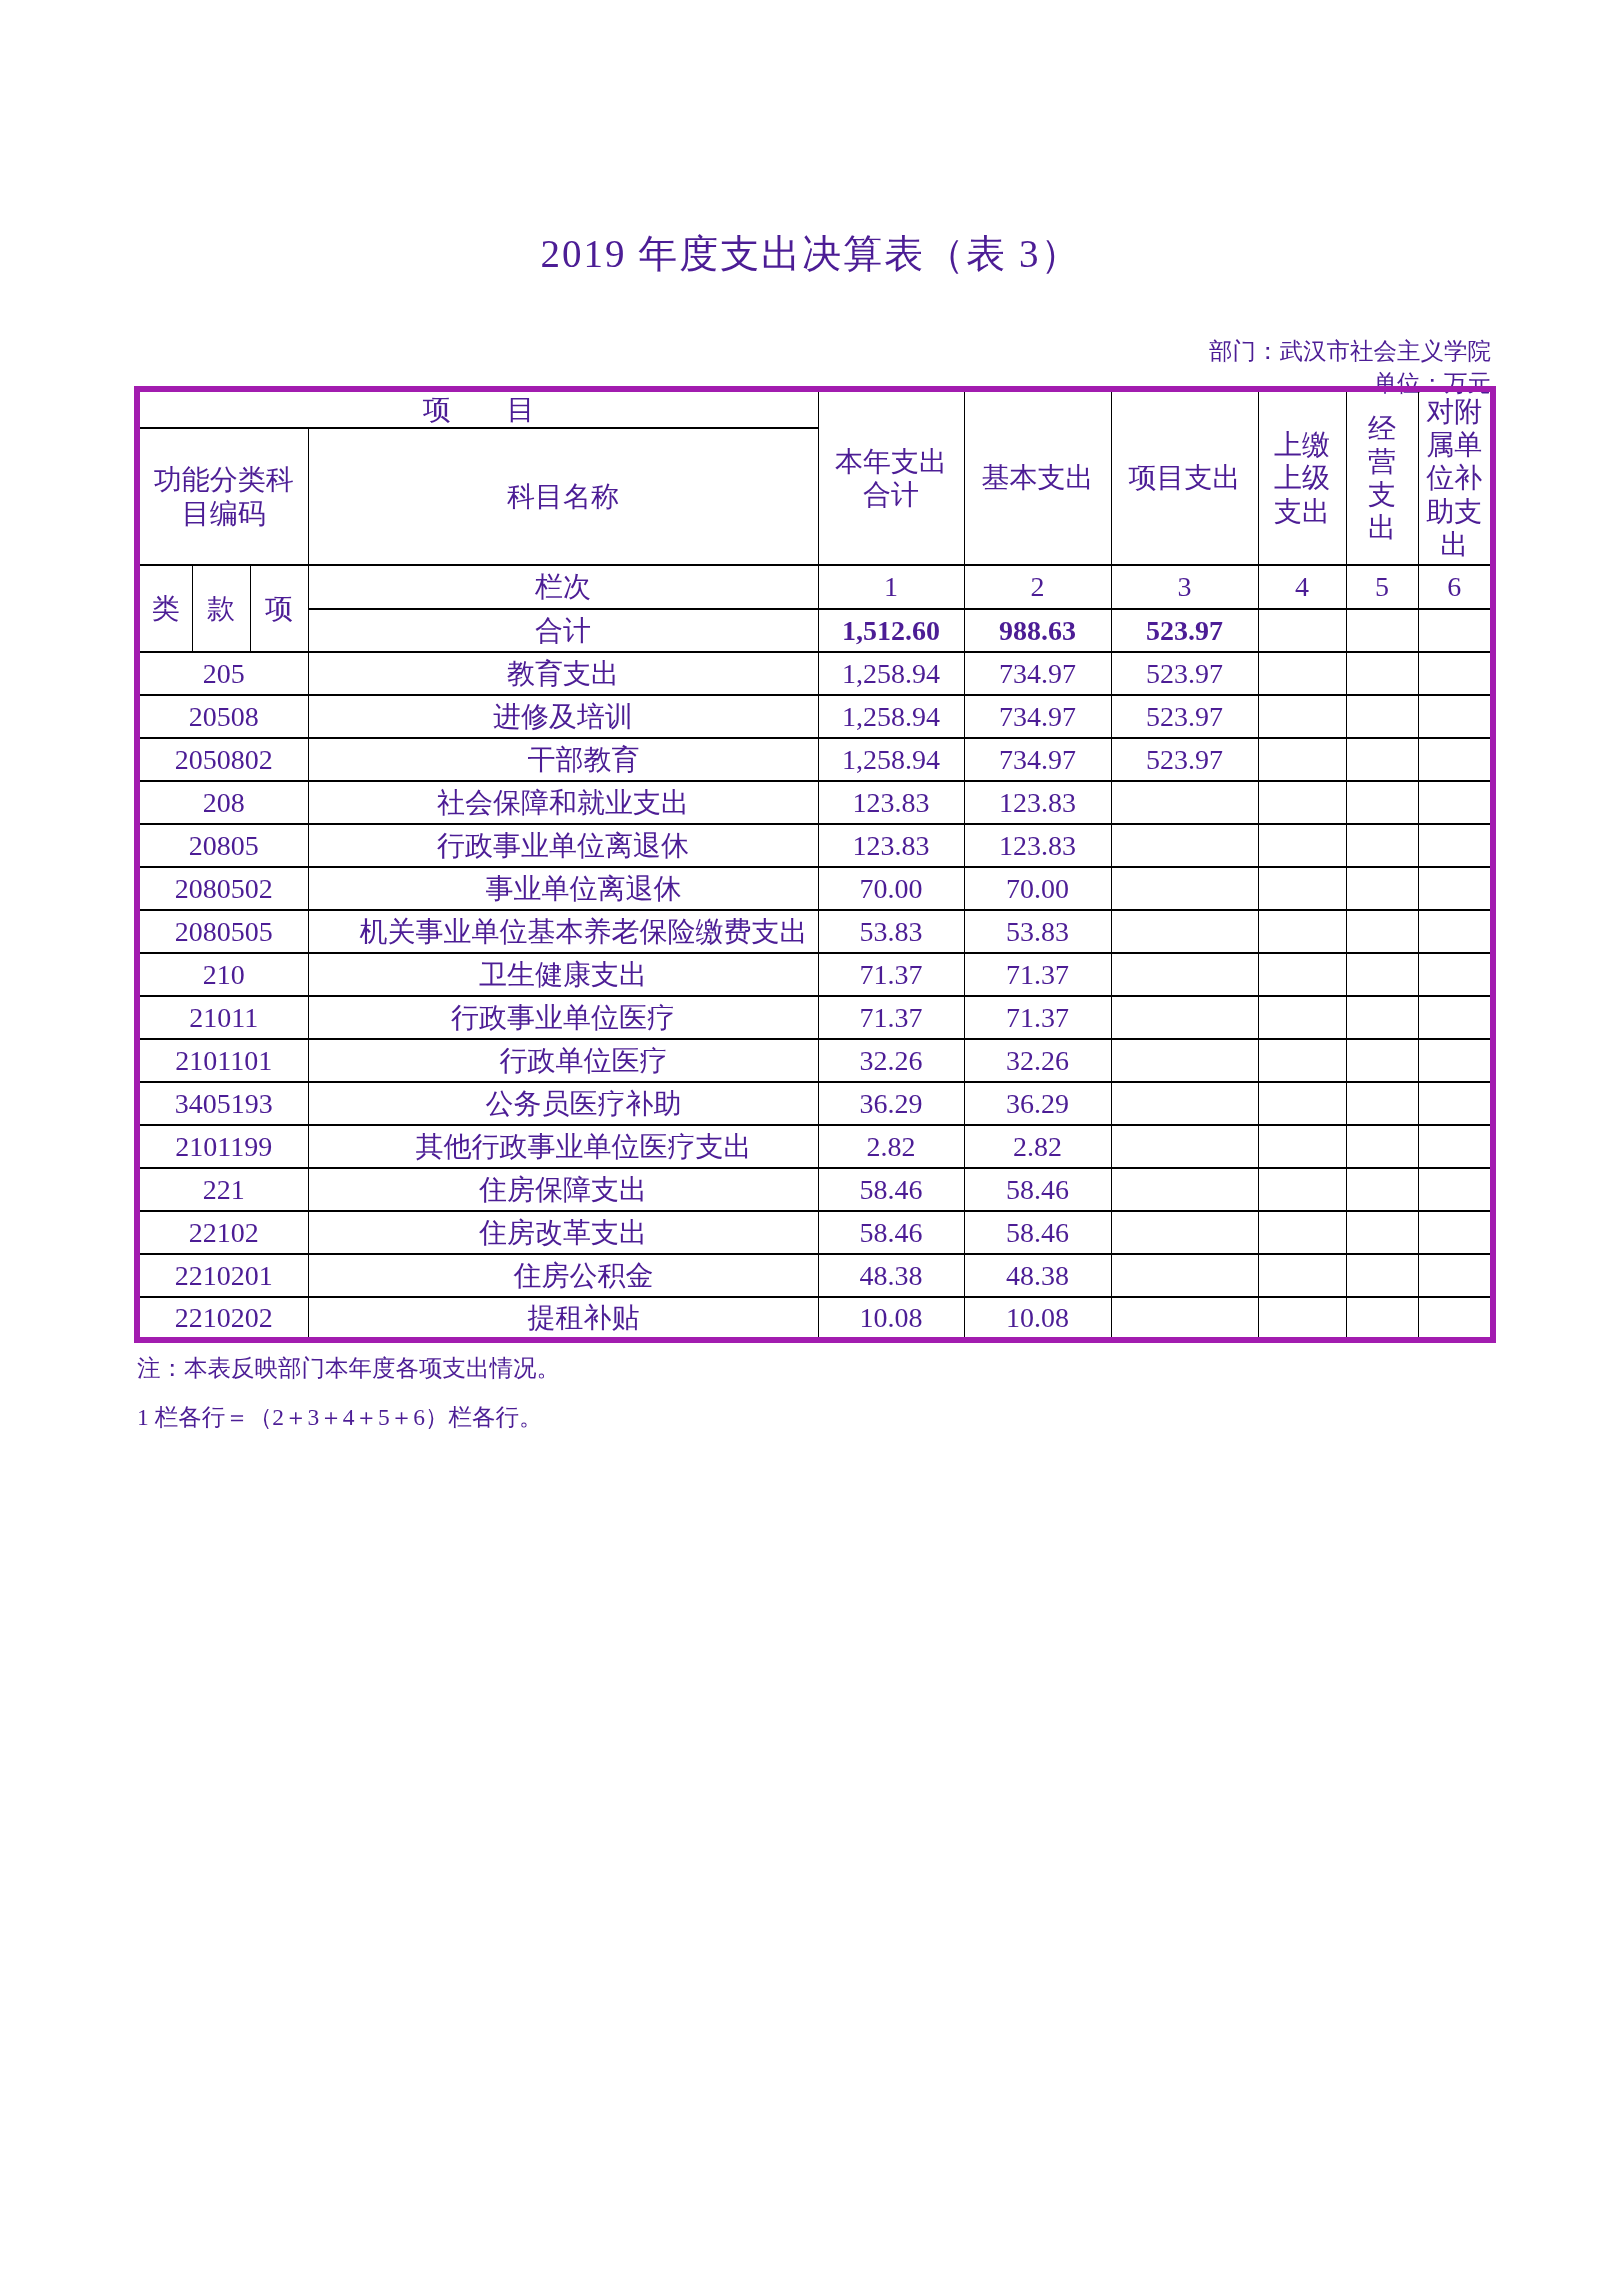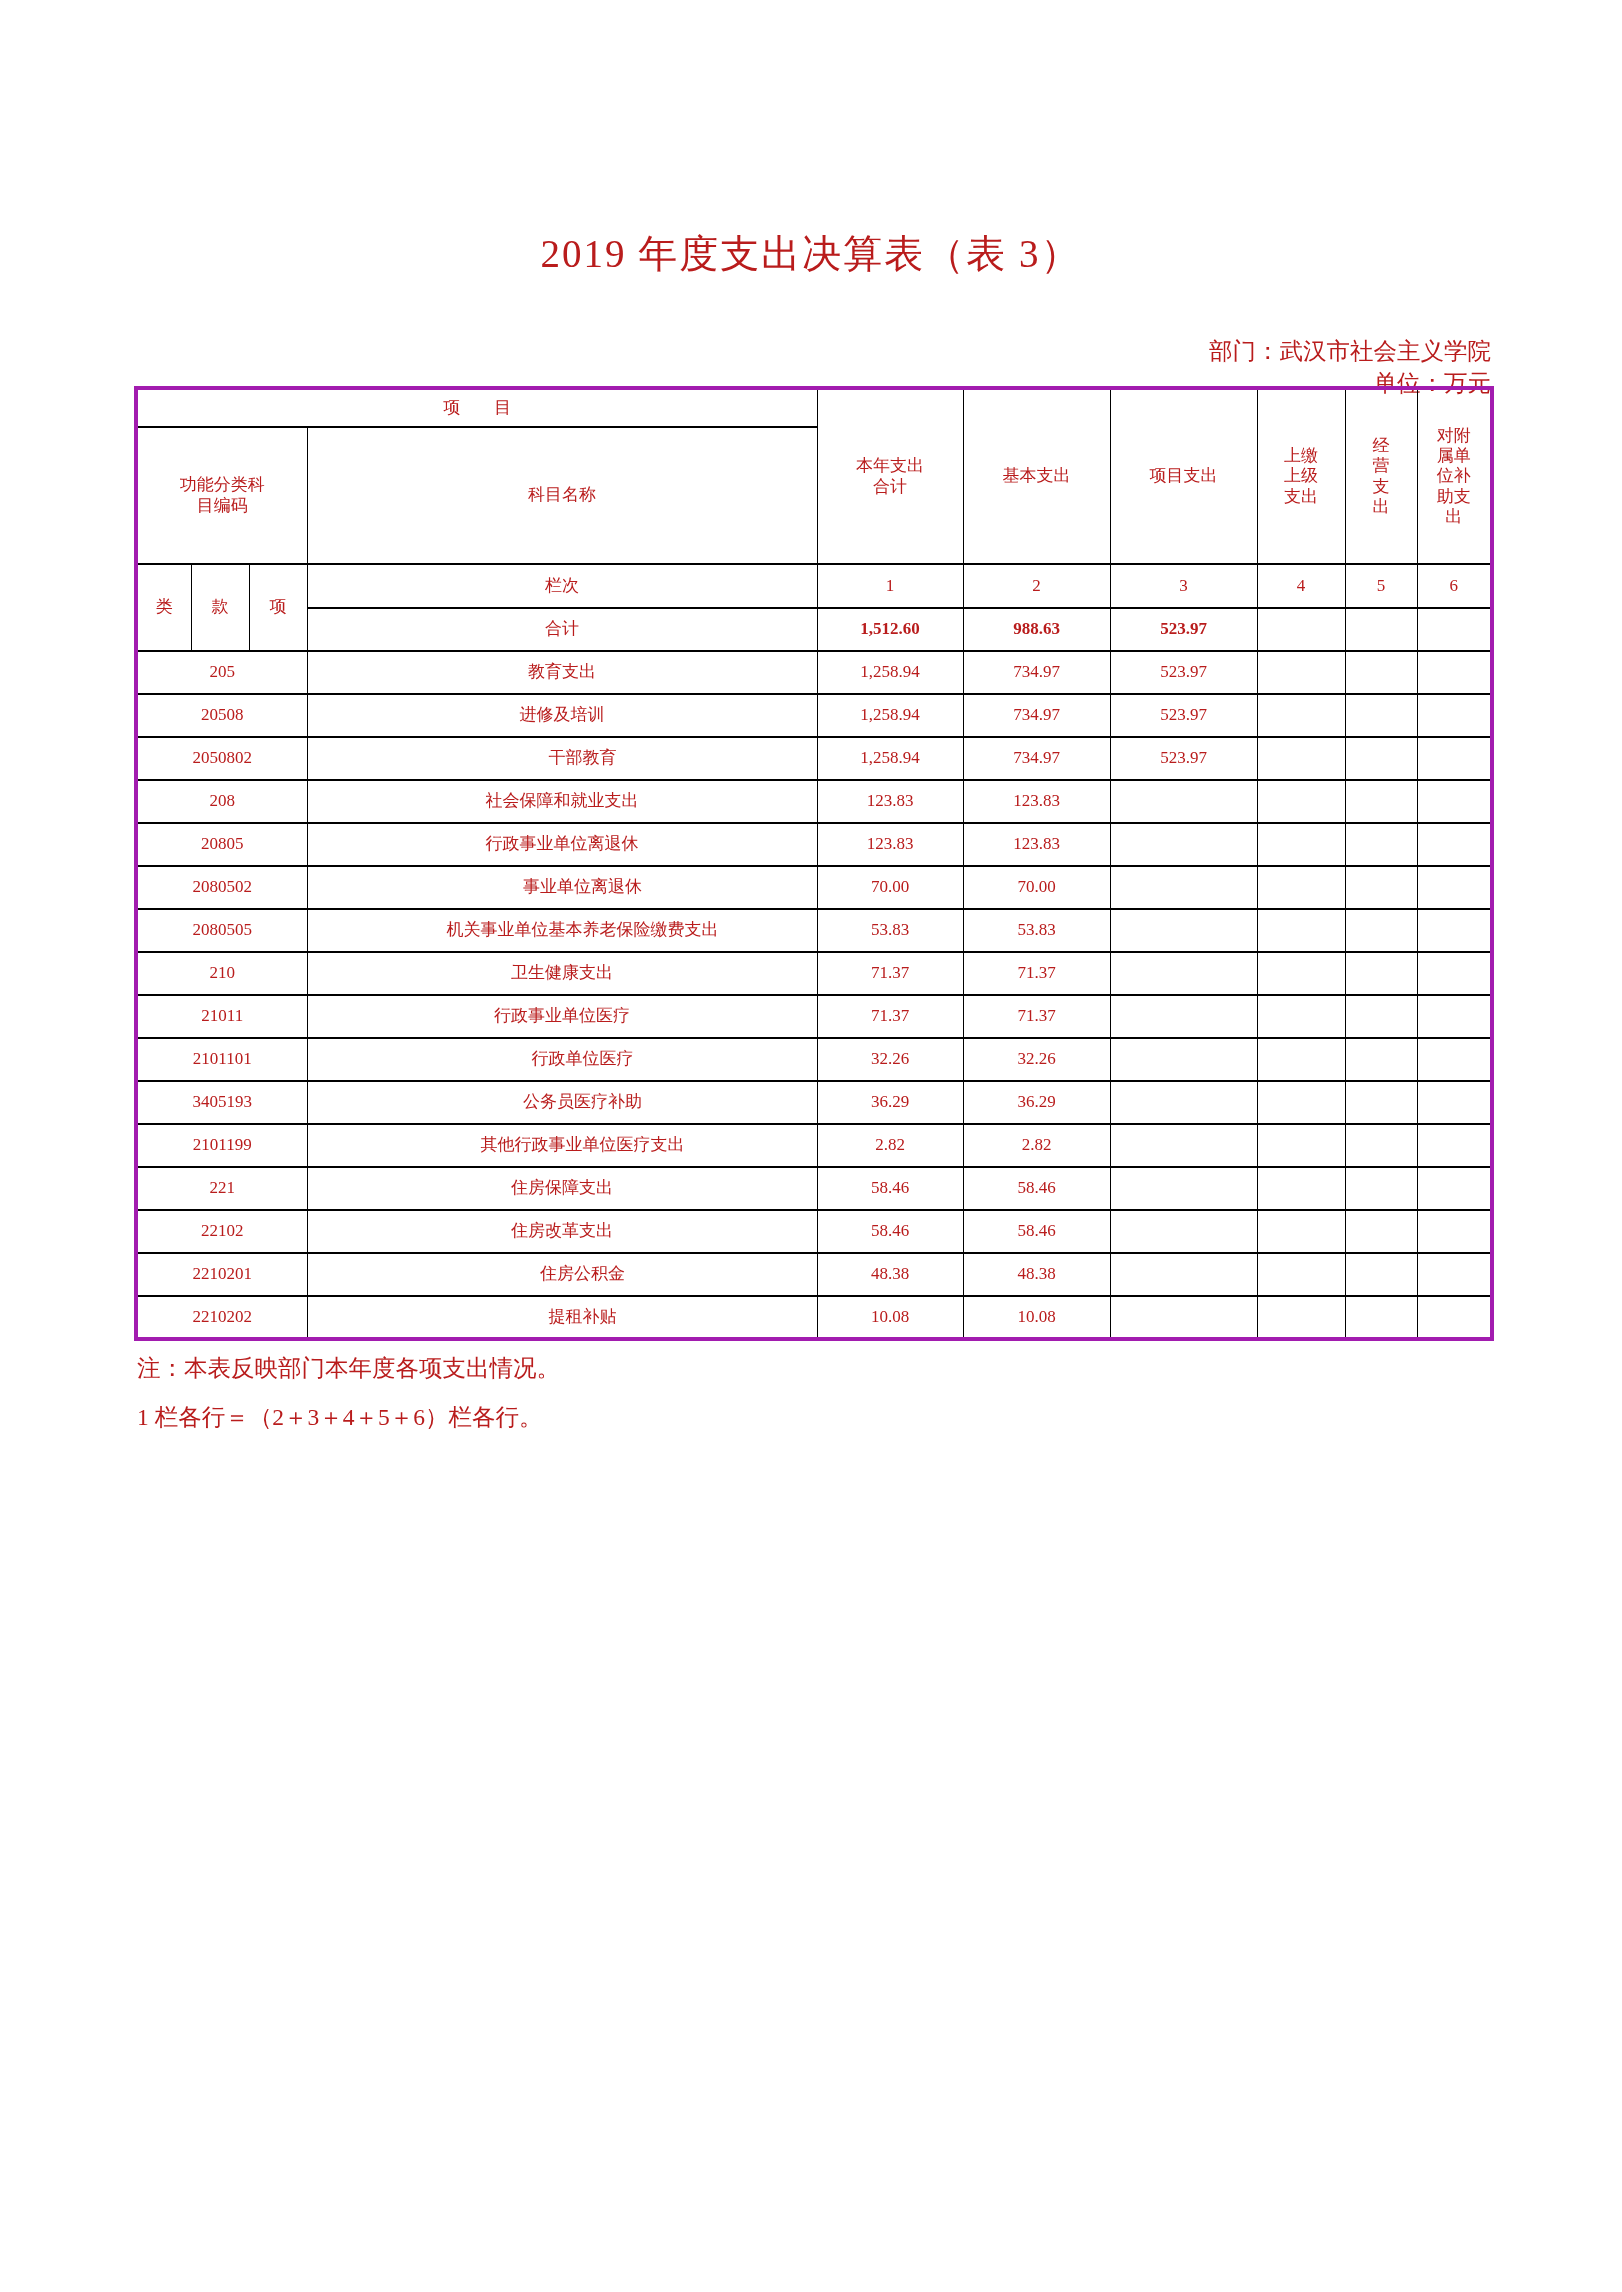--- a/index.html
+++ b/index.html
@@ -2,21 +2,21 @@
 <html><head>
 <meta charset="utf-8">
 <style>
   html, body { margin: 0; padding: 0; background: #e8e8e8; }
   .page {
     position: relative;
     width: 1622px;
     height: 2293px;
     background: #ffffff;
     font-family: "Liberation Serif", "DejaVu Serif", serif;
-    color: #b91c1c;
+    color: #4c1d95;
     overflow: hidden;
   }
   .doc-title {
     position: absolute;
     left: 0;
     top: 227px;
     width: 1622px;
     text-align: center;
     font-size: 39px;
     letter-spacing: 2px;
@@ -34,22 +34,22 @@
     flex-direction: column;
   }
   .meta-row .dept { padding-left: 10.8px; }
   table.fin-table {
     position: absolute;
     left: 134px;
     top: 386px;
     width: 1357px;
     border-collapse: collapse;
     table-layout: fixed;
-    border: 4px solid #a21caf;
-    font-size: 17px;
+    border: 6px solid #a21caf;
+    font-size: 28px;
   }
   table.fin-table td {
     border-left: 1px solid #000;
     border-right: 1px solid #000;
     border-top: 2px solid #000;
     border-bottom: 2px solid #000;
     padding: 0;
     vertical-align: middle;
     text-align: center;
     line-height: 1.18;

